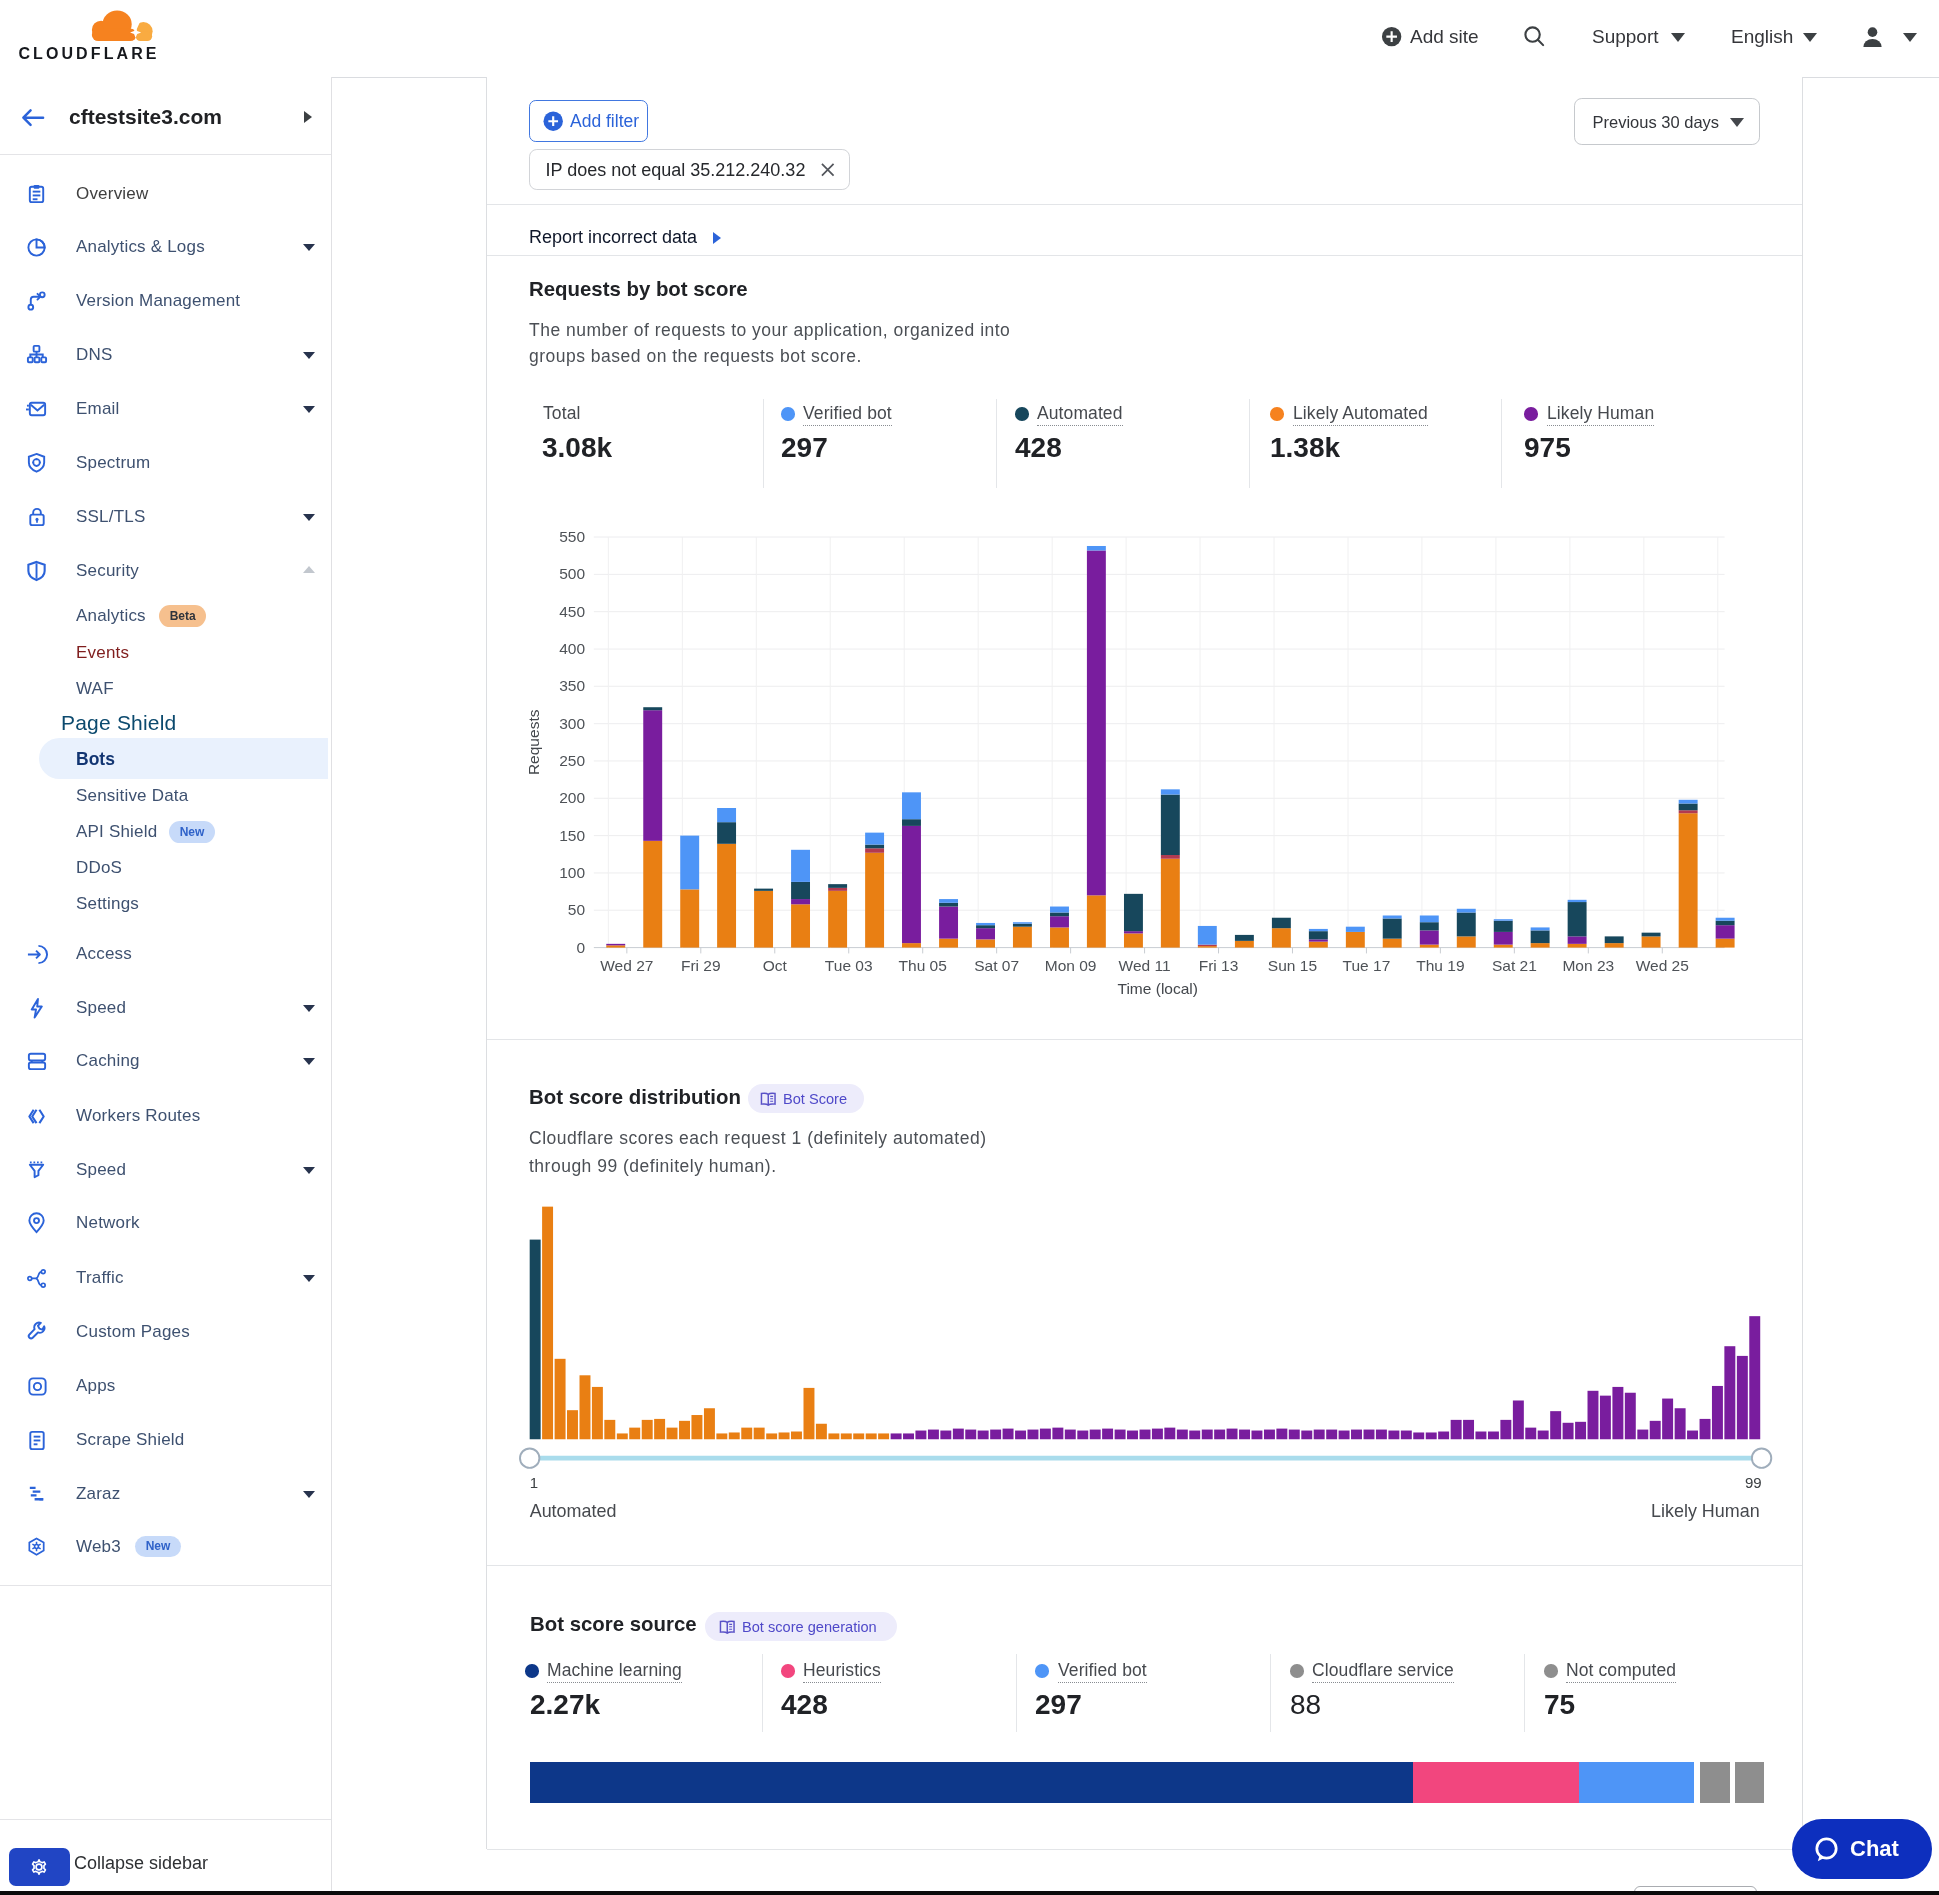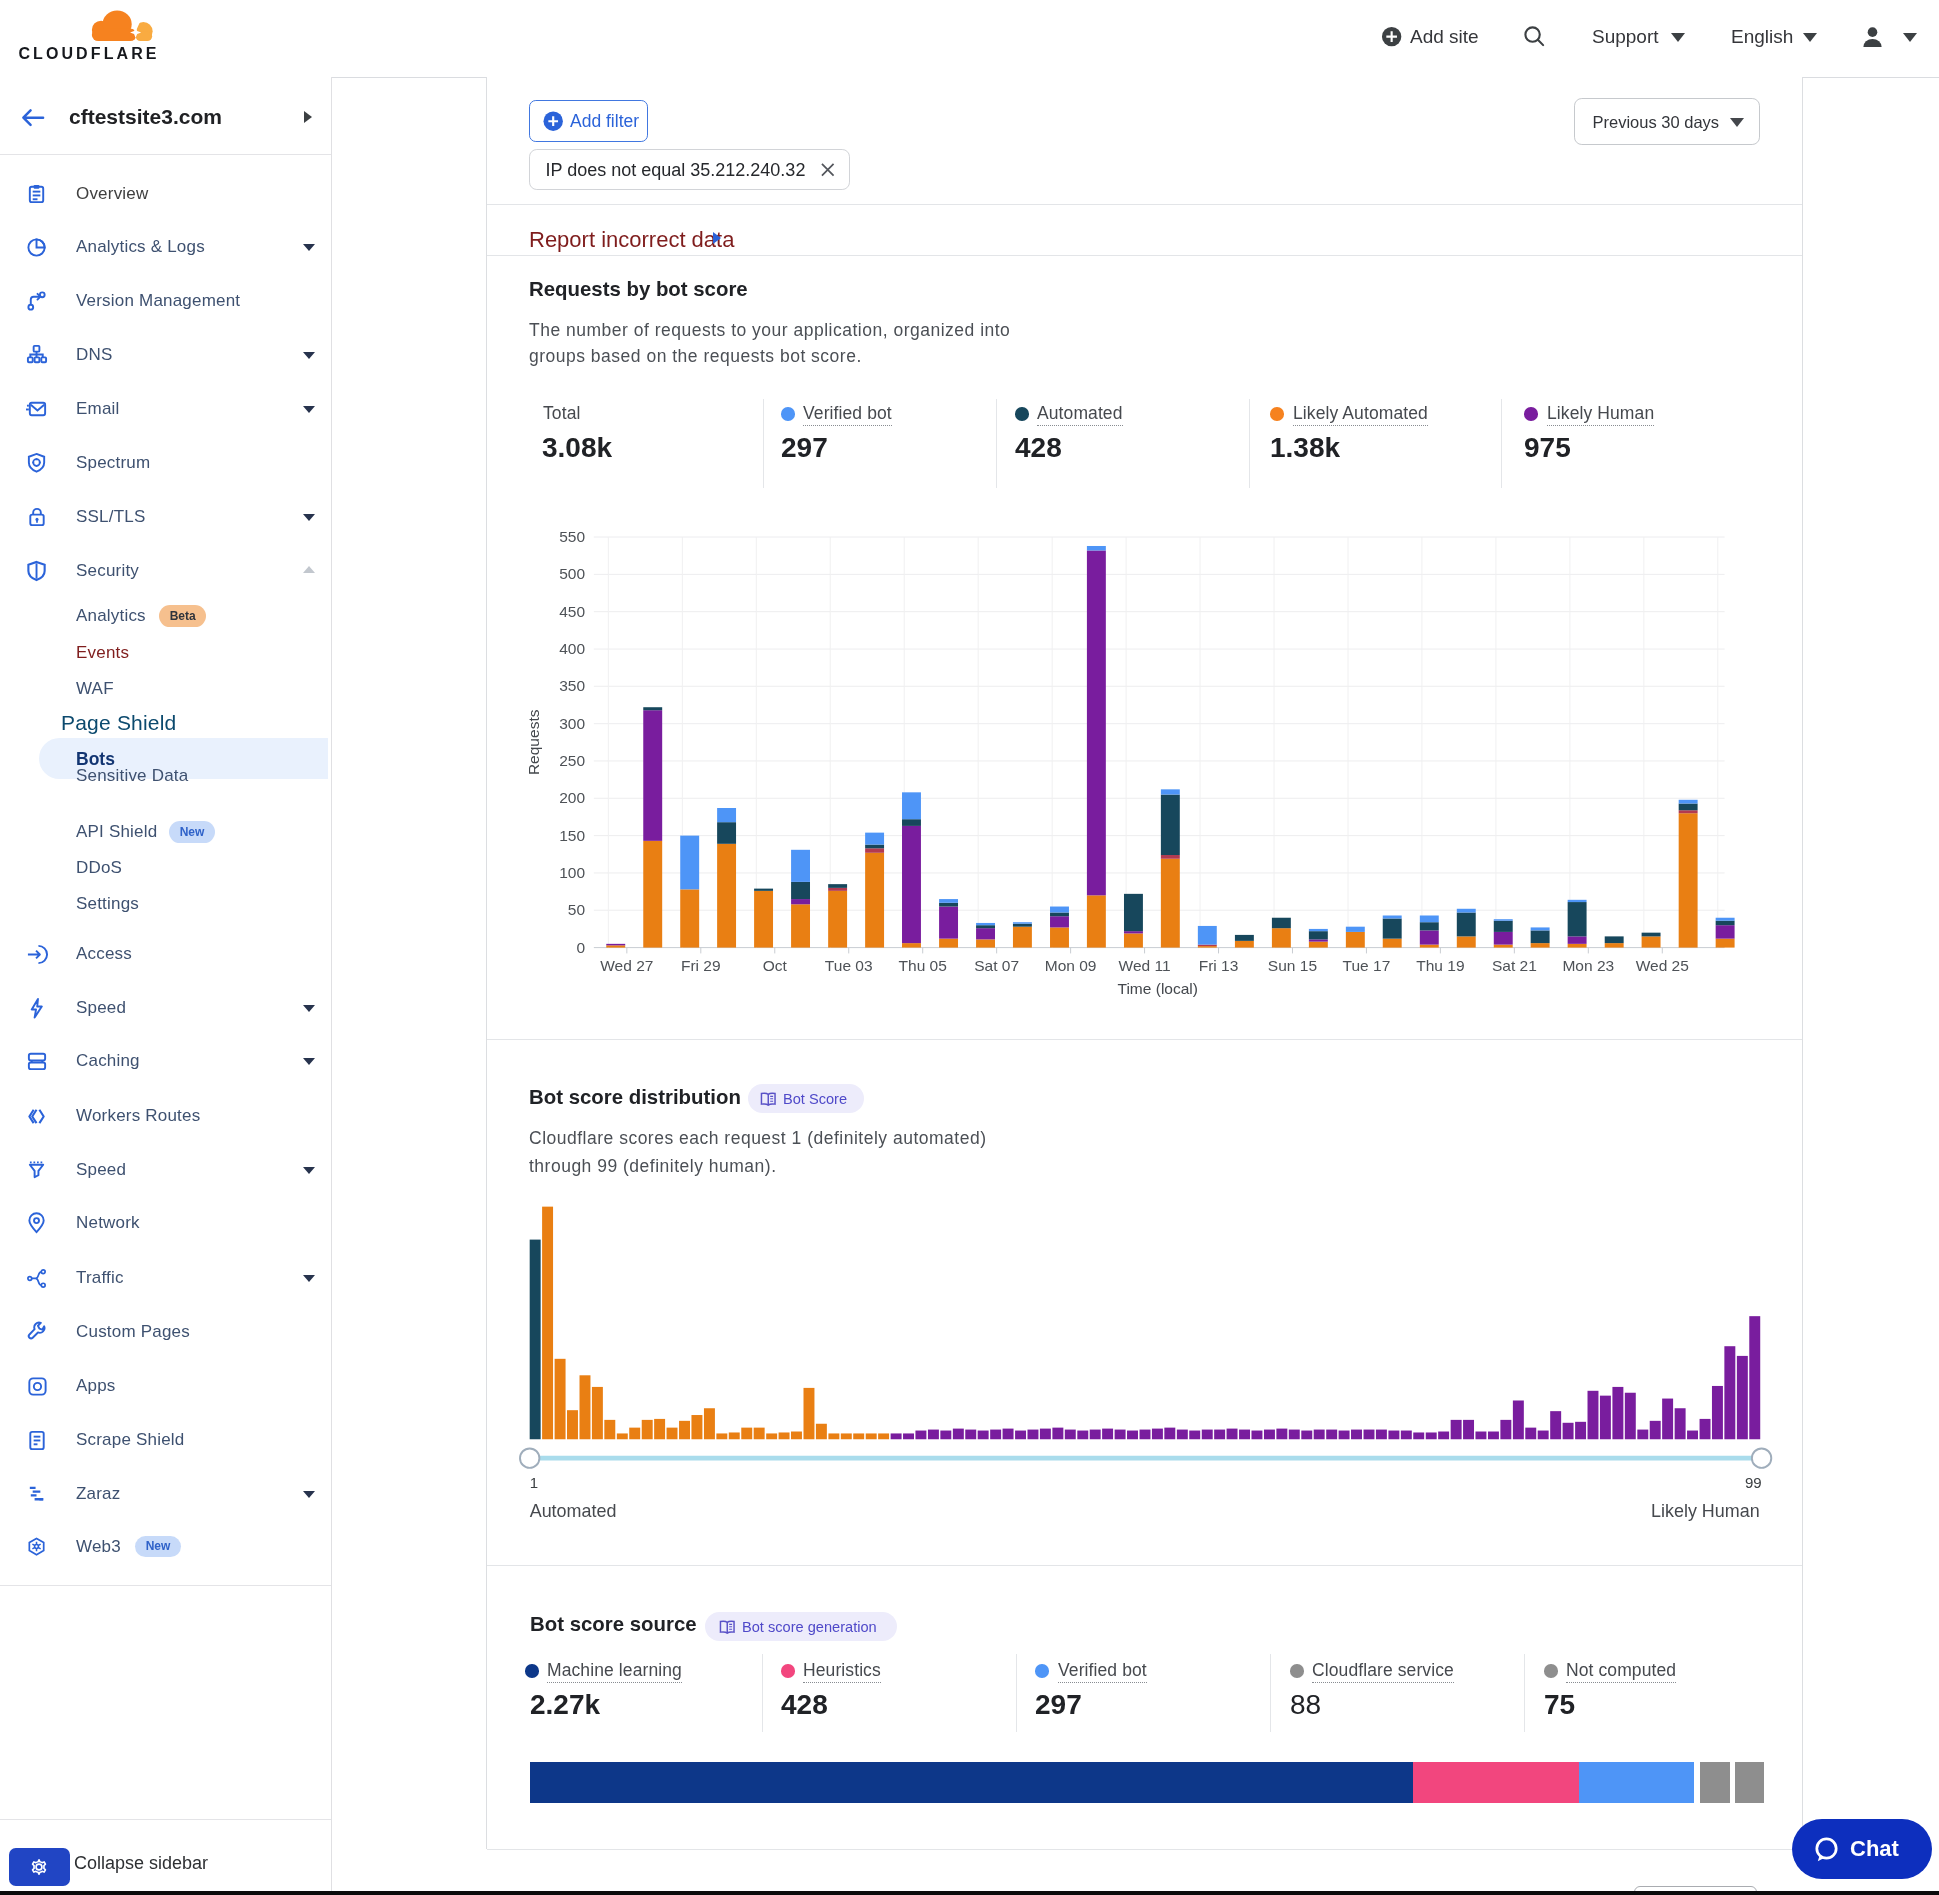--- a/index.html
+++ b/index.html
@@ -131,21 +131,21 @@
 <div style="position:absolute;left:0;top:671px;width:331px;height:36px">
     <span style="position:absolute;left:76px;top:50%;transform:translateY(-50%);font-size:17px;letter-spacing:0.2px;color:#3e5170">WAF</span>
   </div>
 <div style="position:absolute;left:0;top:705px;width:331px;height:36px">
     <span style="position:absolute;left:61px;top:50%;transform:translateY(-50%);font-size:21px;letter-spacing:0.2px;color:#0c4a6e">Page Shield</span>
   </div>
 <div style="position:absolute;left:0;top:741px;width:331px;height:36px">
     <div style="position:absolute;left:39px;top:-2.9px;width:289px;height:41px;background:#e9f1fd;border-radius:20.4px 0 0 20.4px"></div>
     <span style="position:absolute;left:76px;top:50%;transform:translateY(-50%);font-size:17.5px;font-weight:bold;color:#123572">Bots</span>
   </div>
-<div style="position:absolute;left:0;top:758px;width:331px;height:36px">
+<div style="position:absolute;left:0;top:778px;width:331px;height:36px">
     <span style="position:absolute;left:76px;top:50%;transform:translateY(-50%);font-size:17px;letter-spacing:0.2px;color:#3e5170">Sensitive Data</span>
   </div>
 <div style="position:absolute;left:0;top:814px;width:331px;height:36px">
     <span style="position:absolute;left:76px;top:50%;transform:translateY(-50%);font-size:17px;letter-spacing:0.2px;color:#3e5170">API Shield</span>
     <span style="position:absolute;left:169px;top:50%;transform:translateY(-50%);background:#c7daf9;color:#2f62c9;font-size:12px;font-weight:600;padding:3.9px 10.7px;border-radius:12.6px">New</span>
   </div>
 <div style="position:absolute;left:0;top:850px;width:331px;height:36px">
     <span style="position:absolute;left:76px;top:50%;transform:translateY(-50%);font-size:17px;letter-spacing:0.2px;color:#3e5170">DDoS</span>
   </div>
 <div style="position:absolute;left:0;top:886px;width:331px;height:36px">
@@ -275,21 +275,21 @@
 <div style="position:absolute;left:529px;top:149px;width:321px;height:41px;border:1px solid #d2d4d8;border-radius:7.8px;box-sizing:border-box;background:#fff">
 <span style="position:absolute;left:15.5px;top:50%;transform:translateY(-50%);font-size:18px;color:#26282c">IP does not equal 35.212.240.32</span>
 <svg width="15.5" height="15.5" viewBox="0 0 16 16" style="position:absolute;right:13.6px;top:11.6px">
       <path d="M2 2 L14 14 M14 2 L2 14" stroke="#53565c" stroke-width="1.8"></path>
     </svg>
   </div>
 <div style="position:absolute;left:1574px;top:98px;width:186px;height:47px;border:1.5px solid #c6c9cd;border-radius:7.8px;box-sizing:border-box">
 <span style="position:absolute;left:17.5px;top:50%;transform:translateY(-50%);font-size:16.5px;color:#33353a">Previous 30 days</span>
 <span style="position:absolute;right:15.5px;top:50%;margin-top:-3.9px;width:0;height:0;border-left:7.8px solid transparent;border-right:7.8px solid transparent;border-top:9.7px solid #44474c"></span>
   </div>
-<div style="position:absolute;left:529px;top:227px;height:23px;font-size:22px;color:#7f1d1d">Report incorrect data</div>
+<div style="position:absolute;left:529px;top:227px;height:23px;font-size:18px;color:#0f172a">Report incorrect data</div>
 <span style="position:absolute;left:713px;top:232px;width:0;height:0;border-top:6.8px solid transparent;border-bottom:6.8px solid transparent;border-left:8.7px solid #2b63d9"></span>
 <div style="position:absolute;left:529px;top:278px;font-size:20.4px;font-weight:bold;color:#202226">Requests by bot score</div>
 <div style="position:absolute;left:529px;top:317px;font-size:17.5px;letter-spacing:0.5px;color:#4b4f55;line-height:26px">The number of requests to your application, organized into<br>groups based on the requests bot score.</div>
 <div style="position:absolute;left:763px;top:399px;width:1px;height:89px;background:#e4e6e9"></div>
 <div style="position:absolute;left:996px;top:399px;width:1px;height:89px;background:#e4e6e9"></div>
 <div style="position:absolute;left:1249px;top:399px;width:1px;height:89px;background:#e4e6e9"></div>
 <div style="position:absolute;left:1501px;top:399px;width:1px;height:89px;background:#e4e6e9"></div>
 <span style="position:absolute;left:543px;top:403px;font-size:17.5px;letter-spacing:0.1px;color:#46494e;">Total</span>
 <span style="position:absolute;left:542px;top:432px;font-size:28px;font-weight:700;color:#202226">3.08k</span>
 <span style="position:absolute;left:781px;top:407px;width:13.6px;height:13.6px;border-radius:50%;background:#4e95f7"></span>

